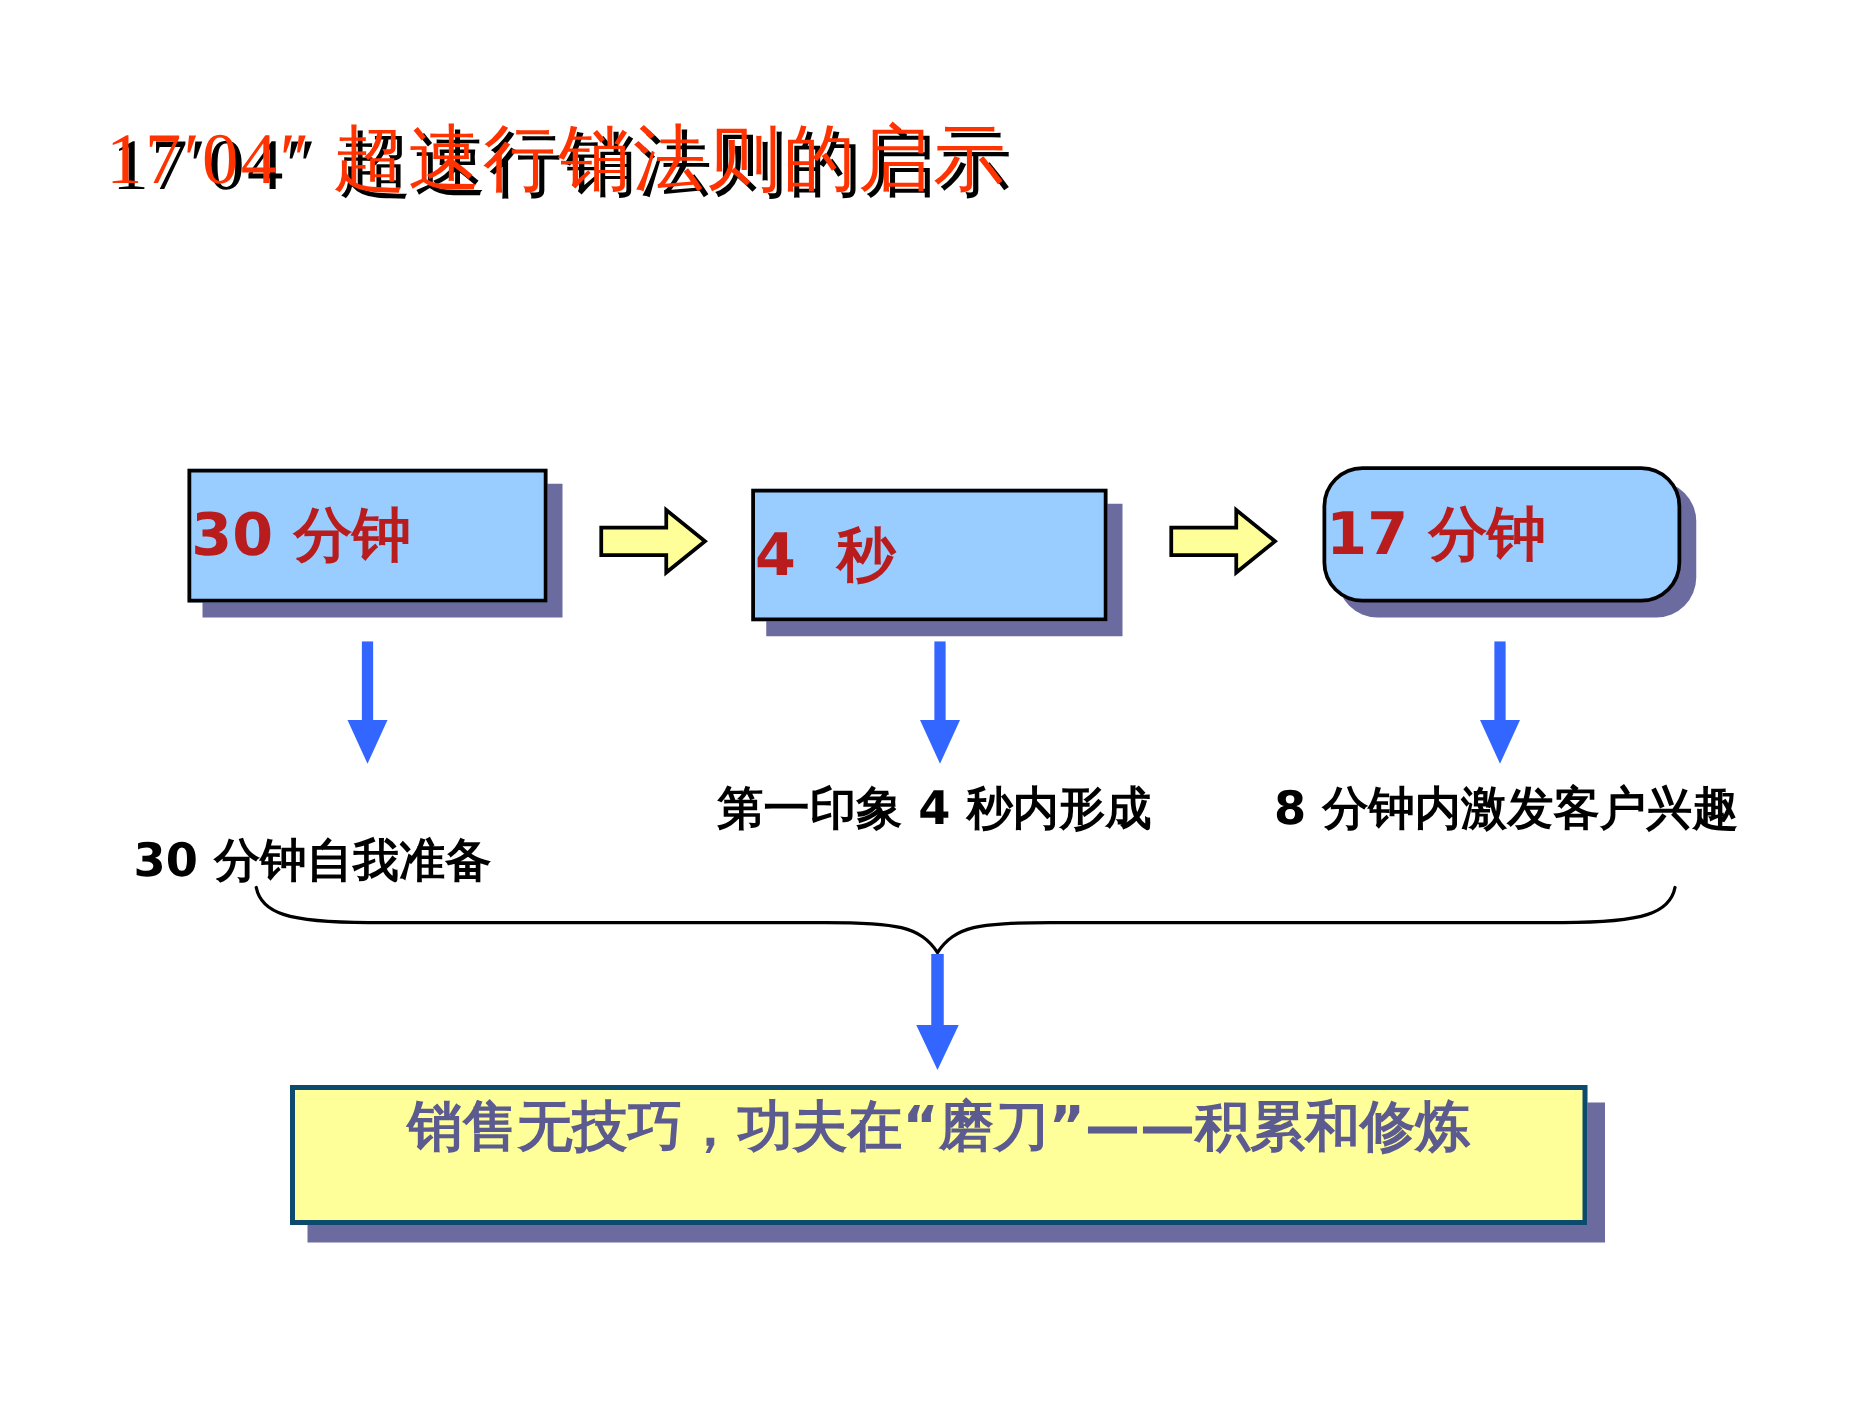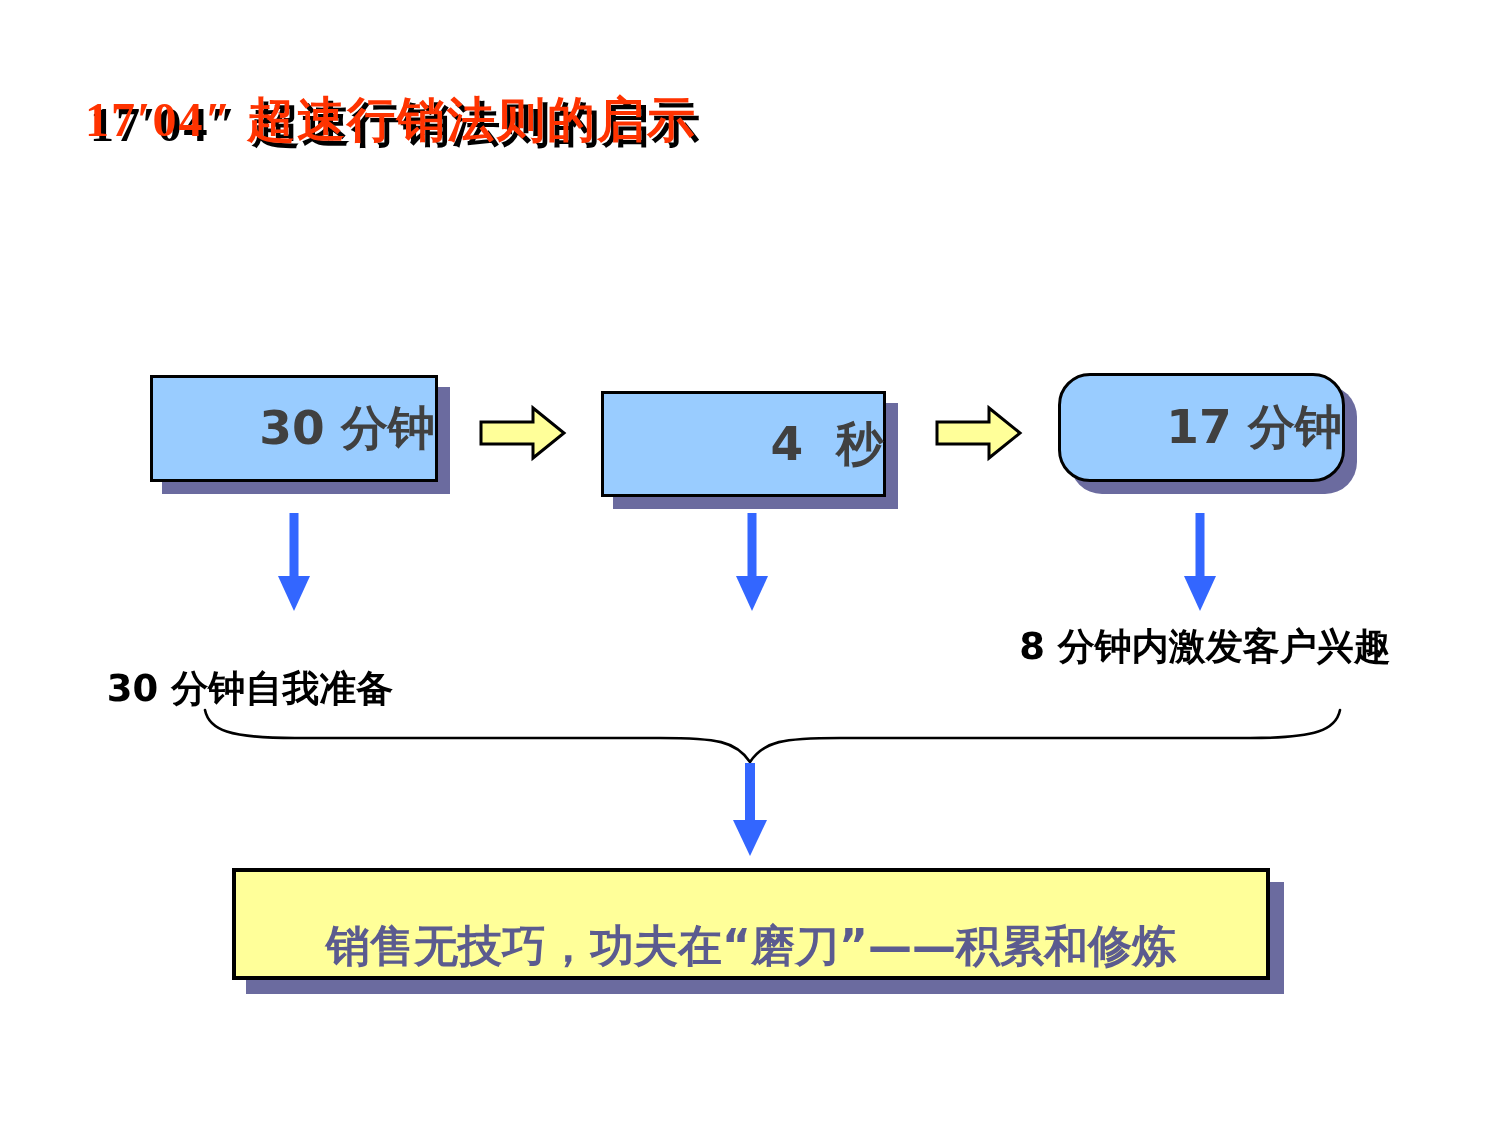--- a/index.html
+++ b/index.html
@@ -15,40 +15,40 @@
     overflow: hidden;
     font-family: "DejaVu Sans", "Liberation Sans", sans-serif;
   }
 
   
   .title {
     position: absolute;
     left: 85px;
     top: 88px;
     font-family: "Liberation Serif", "DejaVu Serif", serif;
-    font-size: 48px;
-    font-weight: bold;
+    font-size: 58px;
+    font-weight: normal;
     color: #FF3300;
     text-shadow: 5px 5px 0 #000000;
     letter-spacing: 2px;
     white-space: pre;
   }
 
   
   .step-box {
     position: absolute;
     background: #99CCFF;
     border: 3px solid #000000;
     box-shadow: 12px 12px 0 #6B6B9F;
     display: flex;
     align-items: center;
-    justify-content: flex-end;
+    justify-content: flex-start;
     font-size: 47px;
     font-weight: bold;
-    color: #404040;
+    color: #b91c1c;
     white-space: pre;
   }
   .step-box.b1 { left: 150px; top: 375px; width: 282px; height: 101px; }
   .step-box.b2 { left: 601px; top: 375px; width: 279px; height: 100px; margin-top: 16px; }
   .step-box.b3 { left: 1058px; top: 373px; width: 281px; height: 103px; border-radius: 32px; }
 
   .icon-abs { position: absolute; }
 
   
   .caption {
@@ -65,24 +65,24 @@
   .caption.c3 { left: 955px; width: 500px; }
 
   
   .conclusion-box {
     position: absolute;
     left: 232px;
     top: 868px;
     width: 1030px;
     height: 104px;
     background: #FFFF99;
-    border: 4px solid #000000;
+    border: 4px solid #0c4a6e;
     box-shadow: 14px 14px 0 #6B6B9F;
     display: flex;
-    align-items: flex-end;
+    align-items: flex-start;
     justify-content: center;
     font-size: 44px;
     font-weight: bold;
     color: #5B5B8F;
     white-space: pre;
   }
 </style>
 </head>
 <body>
 
@@ -114,20 +114,21 @@
   <svg class="icon-abs" style="left:730px; top:513px;" width="44" height="100" viewBox="0 0 44 100">
     <rect x="17.5" y="0" width="9" height="66" fill="#3366FF"></rect>
     <polygon points="6,63 38,63 22,98" fill="#3366FF"></polygon>
   </svg>
   <svg class="icon-abs" style="left:1178px; top:513px;" width="44" height="100" viewBox="0 0 44 100">
     <rect x="17.5" y="0" width="9" height="66" fill="#3366FF"></rect>
     <polygon points="6,63 38,63 22,98" fill="#3366FF"></polygon>
   </svg>
 
   <div class="caption c1">30 分钟自我准备</div>
+  <div class="caption c2">第一印象 4 秒内形成</div>
   <div class="caption c3">8 分钟内激发客户兴趣</div>
 
   <svg class="icon-abs" style="left:195px; top:700px;" width="1155" height="70" viewBox="0 0 1155 70">
     <path d="M 10 10
              C 14 30 34 38 100 38
              L 465 38
              C 522 38 541 41 555 62
              C 569 41 588 38 645 38
              L 1055 38
              C 1121 38 1141 30 1145 10" fill="none" stroke="#000000" stroke-width="2.6" stroke-linecap="round"></path>

